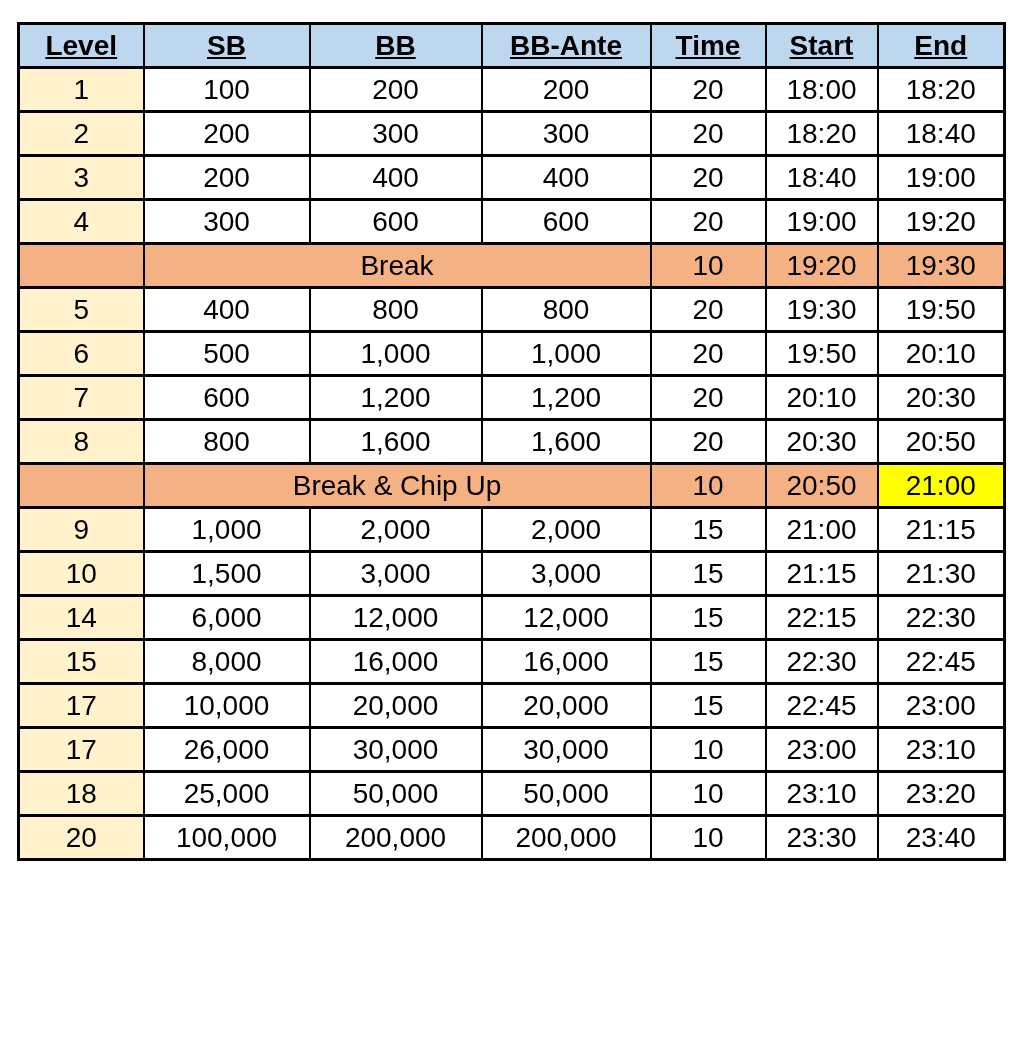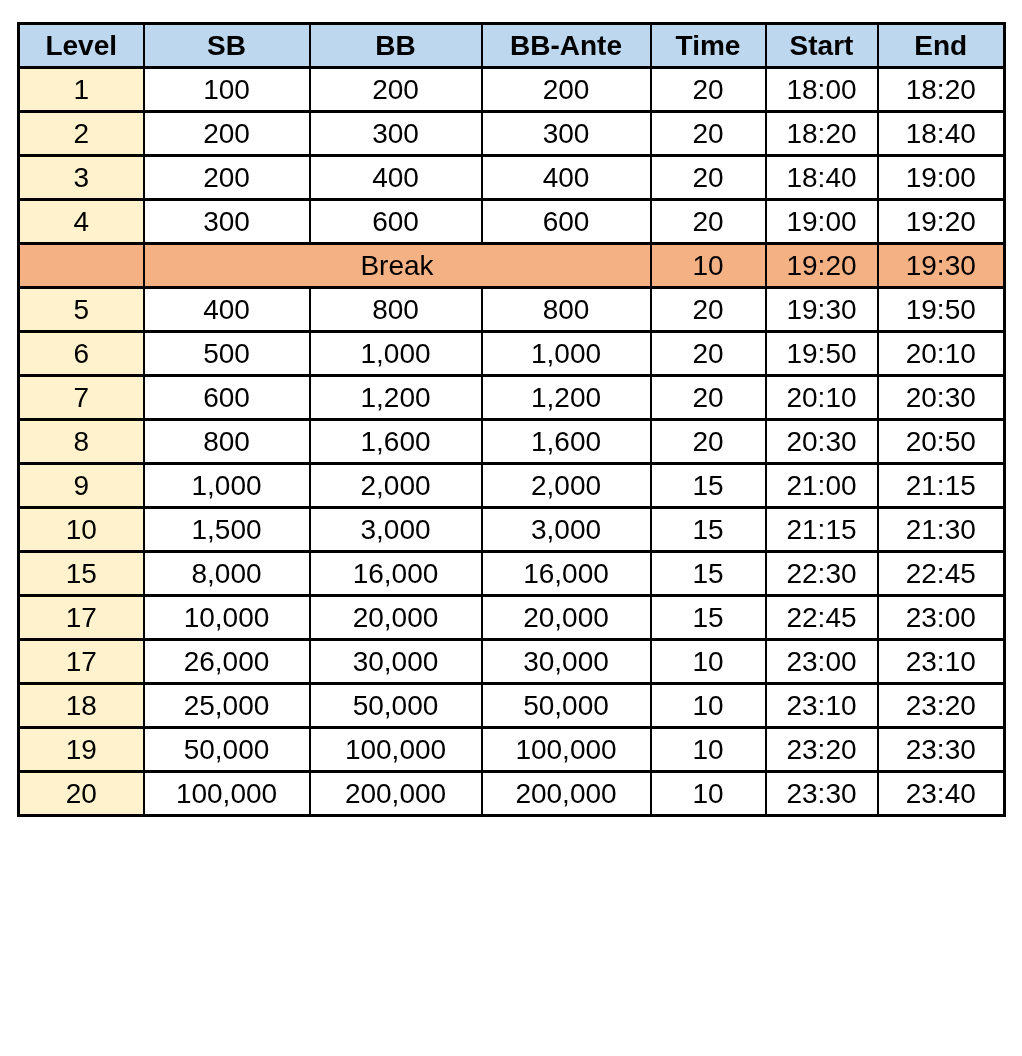--- a/index.html
+++ b/index.html
@@ -37,20 +37,21 @@
     text-align: center;
     vertical-align: middle;
     font-size: 28px;
     color: var(--text-black);
     white-space: nowrap;
     overflow: hidden;
   }
   .blinds th {
     background: var(--header-blue);
     font-weight: 700;
+    text-decoration: underline;
   }
   .blinds td { background: #ffffff; font-weight: 400; }
   .blinds td.level { background: var(--level-cream); }
   .blinds tr.break-row td { background: var(--break-orange); }
   .blinds tr.break-row td.highlight { background: var(--highlight-yellow); }
 </style>
 </head>
 <body>
 
 <table class="blinds">
@@ -147,39 +148,55 @@
       </tr>
       <tr>
         <td class="level">8</td>
         <td>800</td>
         <td>1,600</td>
         <td>1,600</td>
         <td>20</td>
         <td>20:30</td>
         <td>20:50</td>
       </tr>
+      <tr class="break-row">
+        <td class="level"></td>
+        <td colspan="3">Break &amp; Chip Up</td>
+        <td>10</td>
+        <td>20:50</td>
+        <td class="highlight">21:00</td>
+      </tr>
       <tr>
         <td class="level">9</td>
         <td>1,000</td>
         <td>2,000</td>
         <td>2,000</td>
         <td>15</td>
         <td>21:00</td>
         <td>21:15</td>
       </tr>
       <tr>
         <td class="level">10</td>
         <td>1,500</td>
         <td>3,000</td>
         <td>3,000</td>
         <td>15</td>
         <td>21:15</td>
         <td>21:30</td>
       </tr>
       <tr>
+        <td class="level">14</td>
+        <td>6,000</td>
+        <td>12,000</td>
+        <td>12,000</td>
+        <td>15</td>
+        <td>22:15</td>
+        <td>22:30</td>
+      </tr>
+      <tr>
         <td class="level">15</td>
         <td>8,000</td>
         <td>16,000</td>
         <td>16,000</td>
         <td>15</td>
         <td>22:30</td>
         <td>22:45</td>
       </tr>
       <tr>
         <td class="level">17</td>
@@ -202,29 +219,20 @@
       <tr>
         <td class="level">18</td>
         <td>25,000</td>
         <td>50,000</td>
         <td>50,000</td>
         <td>10</td>
         <td>23:10</td>
         <td>23:20</td>
       </tr>
       <tr>
-        <td class="level">19</td>
-        <td>50,000</td>
-        <td>100,000</td>
-        <td>100,000</td>
-        <td>10</td>
-        <td>23:20</td>
-        <td>23:30</td>
-      </tr>
-      <tr>
         <td class="level">20</td>
         <td>100,000</td>
         <td>200,000</td>
         <td>200,000</td>
         <td>10</td>
         <td>23:30</td>
         <td>23:40</td>
       </tr>
     </tbody>
 </table>

